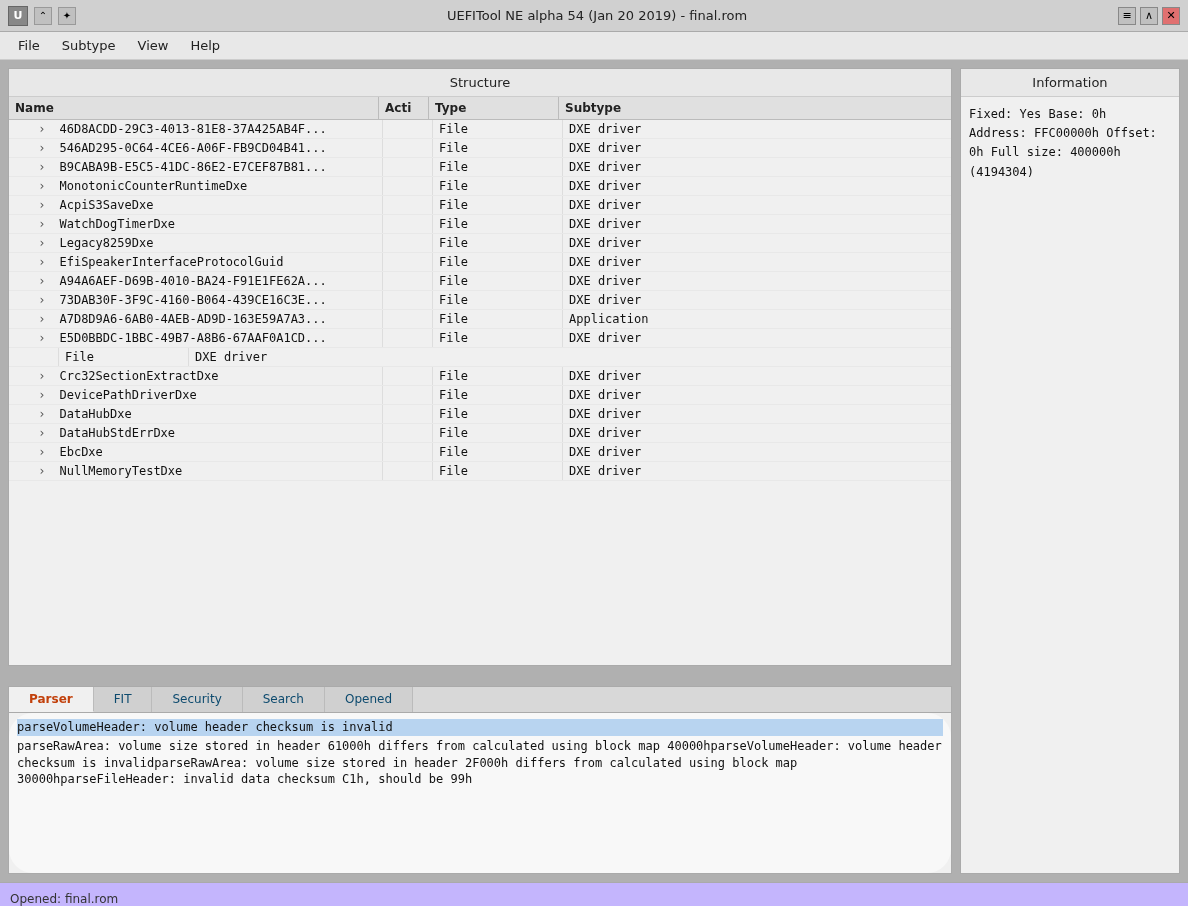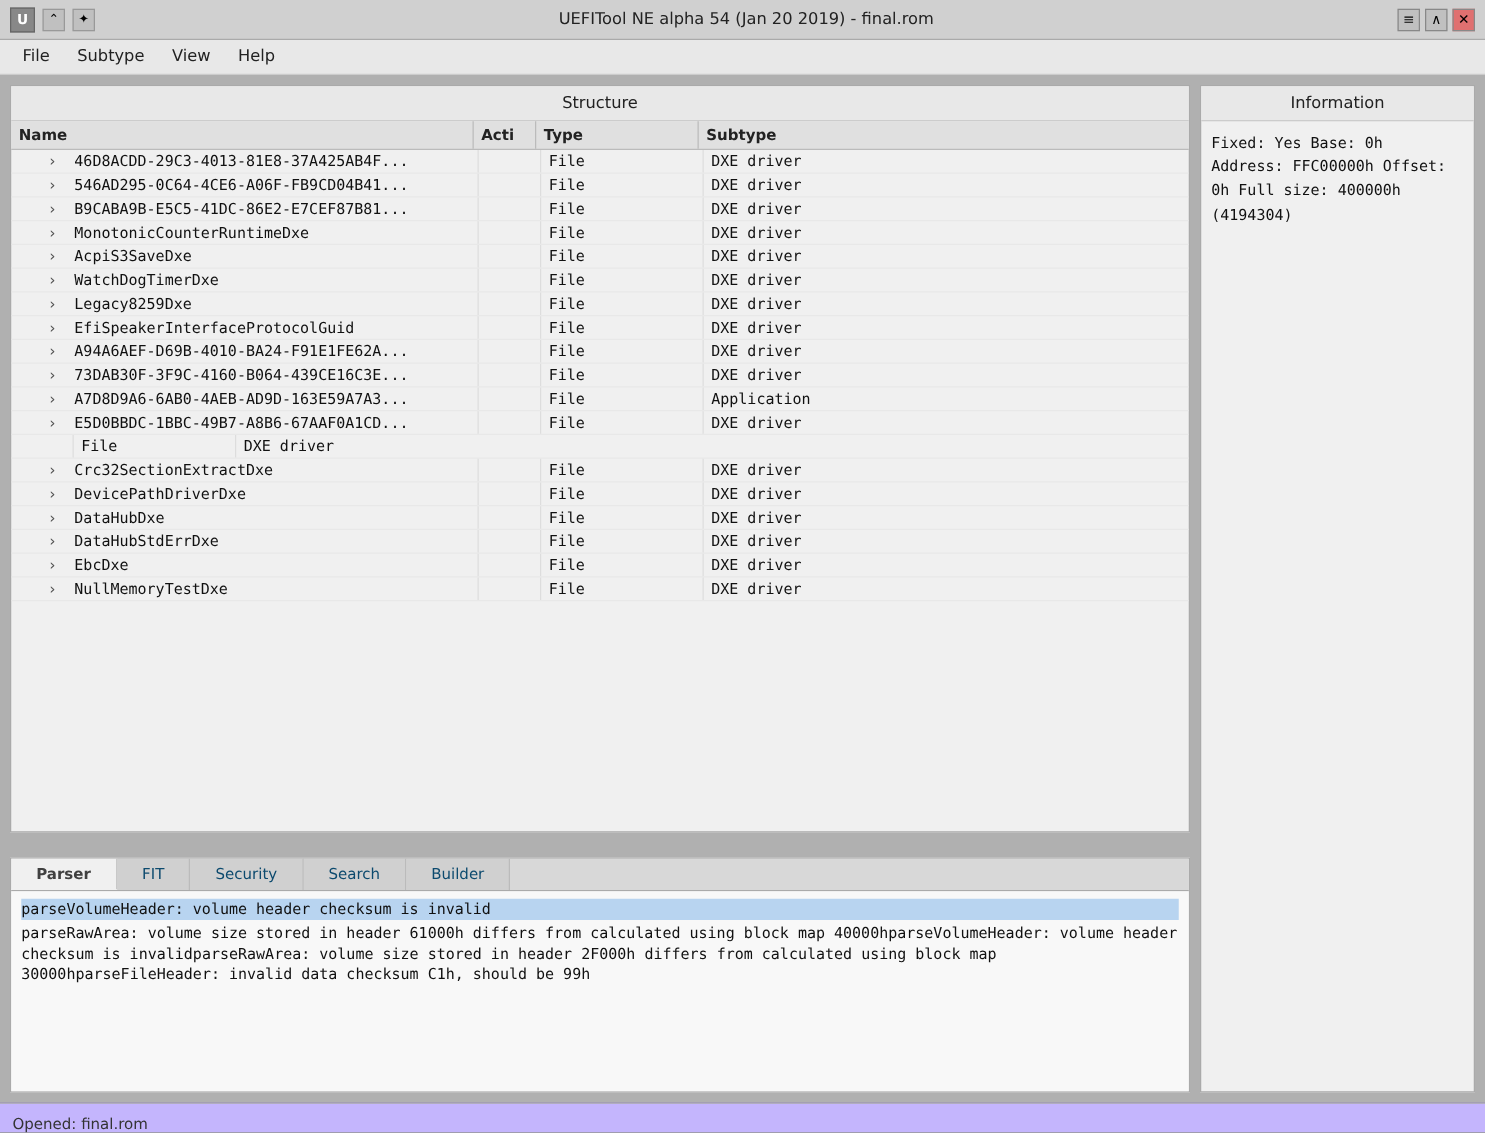--- a/index.html
+++ b/index.html
@@ -168,30 +168,31 @@
       cursor: pointer;
       font-size: 12px;
       color: #0c4a6e;
       border-right: 1px solid #bbb;
       background: #d0d0d0;
     }
     .tab.active {
       background: #f0f0f0;
       border-bottom: 1px solid #f0f0f0;
       font-weight: bold;
-      color: #404040;
+      color: #c2410c;
     }
     .log-area {
       padding: 6px 8px;
       font-family: monospace;
       font-size: 12px;
       color: #111;
       background: #f8f8f8;
       min-height: 160px;
       overflow-y: auto;
+      border-radius: 24px;
     }
     .log-line { margin-bottom: 2px; line-height: 1.4; white-space: pre-wrap; }
     .log-line.highlight { background: #b8d4f0; display: block; }
     .right-panel {
       width: 220px;
       flex-shrink: 0;
       background: #f0f0f0;
       border: 1px solid #aaa;
       display: flex;
       flex-direction: column;
@@ -450,21 +451,21 @@
   </div>
         </div>
     </div>
 
     <div class="bottom-panel">
       <div class="tabs-row" id="tabs-row">
       <div class="tab active">Parser</div>
           <div class="tab">FIT</div>
           <div class="tab">Security</div>
           <div class="tab">Search</div>
-          <div class="tab">Builder</div>
+          <div class="tab">Opened</div>
         </div>
       <div class="log-area" id="log-area">
       <span class="log-line highlight">parseVolumeHeader: volume header checksum is invalid</span><span class="log-line">parseRawArea: volume size stored in header 61000h differs from calculated using block map 40000h</span><span class="log-line">parseVolumeHeader: volume header checksum is invalid</span><span class="log-line">parseRawArea: volume size stored in header 2F000h differs from calculated using block map 30000h</span><span class="log-line">parseFileHeader: invalid data checksum C1h, should be 99h</span></div>
     </div>
 
   </div>
 
   <div class="right-panel">
     <div class="info-header">Information</div>
     <div class="info-body" id="info-body">Fixed: Yes

